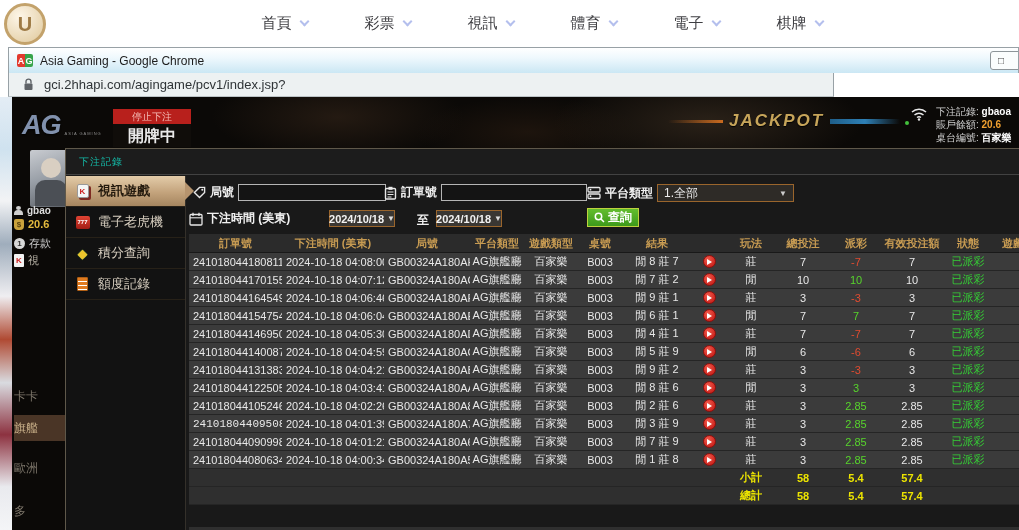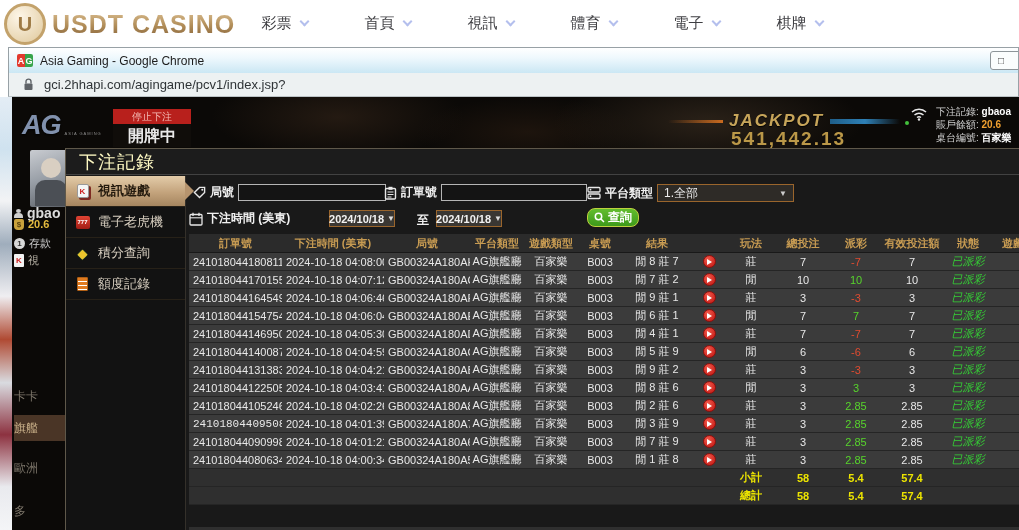--- a/index.html
+++ b/index.html
@@ -27,21 +27,21 @@
     background:linear-gradient(180deg,#ffffff 0%,#eef8fd 40%,#cbe7f4 100%);
     border:1px solid #98a1a6; border-bottom:none; display:flex; align-items:center; overflow:hidden; z-index:39; }
   .favicon { display:flex; margin-left:8px; }
   .favicon i { font-style:normal; width:8px; height:13px; font-size:9px; font-weight:bold; color:#fff;
     display:flex; align-items:center; justify-content:center; }
   .favicon .fa { background:#e23a2e; border-radius:2px 0 0 2px; }
   .favicon .fg { background:#37a44b; border-radius:0 2px 2px 0; }
   .win-title { margin-left:7px; font-size:12px; color:#1c1c1c; }
   .win-btn { position:absolute; right:-12px; top:3px; width:40px; height:19px; background:#fafdfd;
     border:1px solid #8d9599; border-radius:3px; font-size:10px; color:#444; padding-left:7px; line-height:17px; cursor:pointer; }
-  .urlbar { position:absolute; left:8px; top:73px; width:1011px; height:24px; background:#edf1f2;
+  .urlbar { position:absolute; left:8px; top:73px; width:826px; height:24px; background:#edf1f2;
     border-left:1px solid #98a1a6; border-right:1px solid #98a1a6; border-bottom:1px solid #bcc3c6;
     display:flex; align-items:center; cursor:text; z-index:39; }
   .lock-icon { margin-left:14px; }
   .url-text { margin-left:10px; font-size:13px; color:#2f3437; }
 
   
   .content { position:absolute; left:8px; top:97px; width:1011px; height:433px; background:#0b0907; overflow:hidden; z-index:10;
     background-image:
       radial-gradient(ellipse 180px 60px at 330px 20px, #241a12 0%, transparent 70%),
       radial-gradient(ellipse 220px 70px at 700px 25px, #2a2118 0%, transparent 70%),
@@ -60,21 +60,21 @@
   .avatar { position:absolute; left:22px; top:53px; width:42px; height:57px; border-radius:2px;
     background:linear-gradient(160deg,#c9ccd1 0%,#9aa0a8 45%,#585d64 100%); overflow:hidden; }
   .avatar::before { content:""; position:absolute; left:11px; top:8px; width:20px; height:20px; border-radius:50%; background:#d9cfc2; }
   .avatar::after { content:""; position:absolute; left:5px; top:30px; width:32px; height:26px; border-radius:10px 10px 0 0; background:#4b4f55; }
 
   .bg-left { position:absolute; left:6px; top:108px; width:51px; height:322px; overflow:hidden; }
   .bg-row { position:absolute; left:0; width:140px; display:flex; align-items:center; white-space:nowrap; }
   .bg-ic-person { width:9px; height:9px; margin-right:4px; position:relative; }
   .bg-ic-person::before { content:""; position:absolute; left:2px; top:0; width:5px; height:4px; border-radius:50%; background:#cfcfcf; }
   .bg-ic-person::after { content:""; position:absolute; left:0; top:4px; width:9px; height:5px; border-radius:4px 4px 0 0; background:#cfcfcf; }
-  .bg-name { font-size:14px; font-weight:bold; color:#dcdcdc; }
+  .bg-name { font-size:10px; font-weight:bold; color:#dcdcdc; }
   .bg-ic-bag { width:10px; height:11px; margin-right:4px; background:#caa23c; border-radius:2px 2px 4px 4px;
     color:#5a4310; font-size:8px; font-weight:bold; text-align:center; line-height:11px; }
   .bg-balance { font-size:11px; font-weight:bold; color:#e3ba3e; }
   .bg-ic-coin { width:11px; height:11px; margin-right:4px; border-radius:50%; background:#d8d8d8; color:#333;
     font-size:8px; font-weight:bold; text-align:center; line-height:11px; }
   .bg-deposit { font-size:11px; color:#cfcfcf; }
   .bg-ic-card { width:10px; height:13px; margin-right:4px; background:#f2f2f2; border-radius:1px;
     color:#c22; font-size:8px; font-weight:bold; text-align:center; line-height:13px; }
   .bg-video-label { font-size:11px; color:#b8b2a6; }
   .bg-menu { position:absolute; left:0px; top:178px; width:140px; height:144px; }
@@ -91,21 +91,21 @@
   .jackpot { position:absolute; left:660px; top:14px; display:flex; align-items:center; }
   .jp-line-l { width:55px; height:3px; background:linear-gradient(90deg,transparent,#c96a1f); margin-right:6px; }
   .jp-text { font-size:17px; font-weight:bold; font-style:italic; letter-spacing:2px; color:#c7a55a; text-shadow:0 1px 1px #000; }
   .jp-line-r { width:70px; height:5px; background:linear-gradient(90deg,#1f5f8a,#2e80b6,transparent); margin-left:6px; }
   .jp-number { position:absolute; left:723px; top:31px; font-size:19px; font-weight:bold; color:#bb9848; letter-spacing:2px; }
 
   
   .modal { position:absolute; left:57px; top:51px; width:954px; height:382px; background:#191919;
     border-top:1px solid #5f584a; border-left:1px solid #5f584a; z-index:25; }
   .modal-header { height:26px; background:#1c1c1c; border-bottom:1px solid #424242; display:flex; align-items:center; }
-  .modal-title { margin-left:13px; font-size:18px; color:#fef9c3; letter-spacing:1px; }
+  .modal-title { margin-left:13px; font-size:10px; color:#14b8a6; letter-spacing:1px; }
   .modal-sidebar { position:absolute; left:0; top:27px; width:120px; bottom:0; background:#121212; border-right:1px solid #34302a; }
   .side-item { height:31px; display:flex; align-items:center; padding-left:8px; border-bottom:1px solid #272118;
     color:#d8cfc0; font-size:13px; cursor:pointer; position:relative; }
   .side-item.selected { background:linear-gradient(180deg,#e3cca9 0%,#c3a37c 55%,#a5855f 100%);
     color:#241a0e; font-weight:bold; }
   .side-item.selected::after { content:""; position:absolute; right:-9px; top:50%; margin-top:-9px;
     border-top:9px solid transparent; border-bottom:9px solid transparent; border-left:9px solid #b6946e; z-index:3; }
   .side-ic { width:17px; margin-right:7px; display:flex; justify-content:center; }
   .ic-cards { width:12px; height:14px; background:#f5f5f5; border-radius:2px; border:1px solid #999;
     color:#c22; font-size:8px; font-weight:bold; text-align:center; line-height:13px; box-shadow:2px 2px 0 #7e2a22; }
@@ -125,58 +125,57 @@
   .flabel { font-size:12px; font-weight:bold; color:#f0f0f0; margin:0 4px 0 4px; white-space:nowrap; }
   .ftext-input { width:148px; height:17px; background:#141414; border:1px solid #b5b5b5; color:#eee; font-size:11px; padding:0 4px; }
   .fselect { height:18px; background:#2e2b27; border:1px solid #9a652c; color:#eee; font-size:12px;
     display:flex; align-items:center; padding:0 6px; cursor:pointer; }
   .fselect .arrow { margin-left:auto; font-size:8px; color:#ccc; }
   .fdate { width:66px; height:17px; background:#3a3733; border:1px solid #9a652c; color:#f2f2f2;
     font-size:11px; font-weight:bold; display:flex; align-items:center; justify-content:center; cursor:pointer; }
   .fdate .arrow { font-size:8px; margin-left:3px; color:#ddd; }
   .fto { position:absolute; font-size:12px; font-weight:bold; color:#f0f0f0; }
   .search-btn { position:absolute; height:19px; background:linear-gradient(180deg,#63bd2e,#3d9a1b);
-    border:1px solid #bdd23d; border-radius:8px; color:#fff; font-size:12px; font-weight:bold;
+    border:1px solid #bdd23d; border-radius:0; color:#fff; font-size:12px; font-weight:bold;
     display:flex; align-items:center; padding:0 6px; cursor:pointer; }
   .search-btn svg { margin-right:3px; }
 
   
   .bet-table { position:absolute; left:2px; top:58px; width:831px; overflow:hidden; }
   .trow { display:flex; height:18px; background:#3b3b3b; border-bottom:1px solid #252525; font-size:11px; color:#e8e8e8; }
   .trow.head { height:19px; background:#2b2b2b; color:#c79b52; font-weight:bold; border-bottom:1px solid #191919; }
   .trow.sum { background:#2f2f2f; color:#ece400; font-weight:bold; }
   .tcell { display:flex; align-items:center; justify-content:center; overflow:hidden; white-space:nowrap; flex:none; }
   .tcell.c-l { justify-content:flex-start; padding-left:4px; }
   .neg { color:#e04b30; }
   .pos { color:#57d42c; }
-  .status-paid { color:#35ce35;font-style:italic; }
+  .status-paid { color:#35ce35; }
   .video-dash { color:#bbb; }
   .play-btn { width:13px; height:13px; border-radius:50%; background:radial-gradient(circle at 35% 30%, #f2584a, #bf1410);
     border:1px solid #8d0f0c; display:flex; align-items:center; justify-content:center; cursor:pointer; }
   .play-btn i { display:block; width:0; height:0; border-left:5px solid #fff; border-top:3px solid transparent; border-bottom:3px solid transparent; margin-left:1px; }
   .table-footer-gap { height:22px; background:#191919; }
   .table-footer-strip { height:16px; background:#2f2f2f; }
 </style>
 </head>
 <body>
 
 <div class="site-header">
   <div class="logo">
     <span class="logo-circle">
       <span class="logo-u">U</span>
     </span>
-    <span class="logo-text">USDT CASINO</span>
   </div>
   <div class="main-nav">
       <div class="nav-item">
+        <span class="nav-label">首頁</span>
+        <span class="chevron"></span>
+      </div>
+      <div class="nav-item">
         <span class="nav-label">彩票</span>
-        <span class="chevron"></span>
-      </div>
-      <div class="nav-item">
-        <span class="nav-label">首頁</span>
         <span class="chevron"></span>
       </div>
       <div class="nav-item">
         <span class="nav-label">視訊</span>
         <span class="chevron"></span>
       </div>
       <div class="nav-item">
         <span class="nav-label">體育</span>
         <span class="chevron"></span>
       </div>
@@ -277,21 +276,20 @@
       <span>桌台編號:</span>
       <b class="white">百家樂</b>
     </div>
   </div>
 
   <div class="jackpot">
     <span class="jp-line-l"></span>
     <span class="jp-text">JACKPOT</span>
     <span class="jp-line-r"></span>
   </div>
-  <div class="jp-number">541,442.13</div>
 
   <div class="modal">
     <div class="modal-header">
       <span class="modal-title">下注記錄</span>
     </div>
     <div class="modal-sidebar">
         <div class="side-item selected">
           <span class="side-ic">
             <span class="ic-cards">K</span>
           </span>

